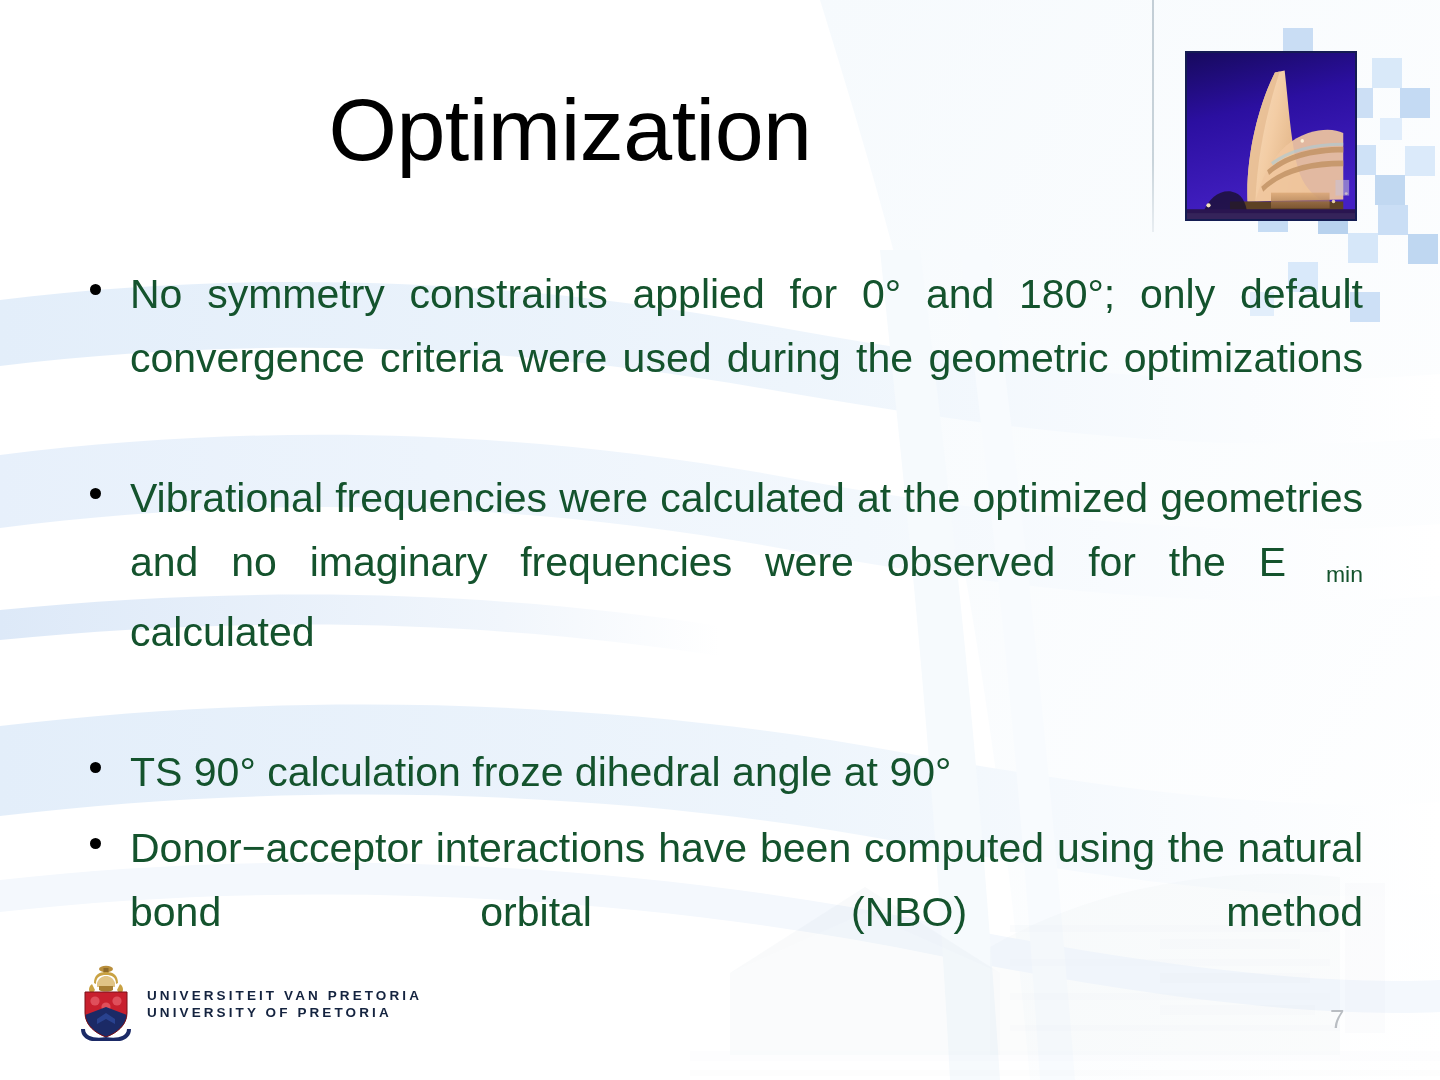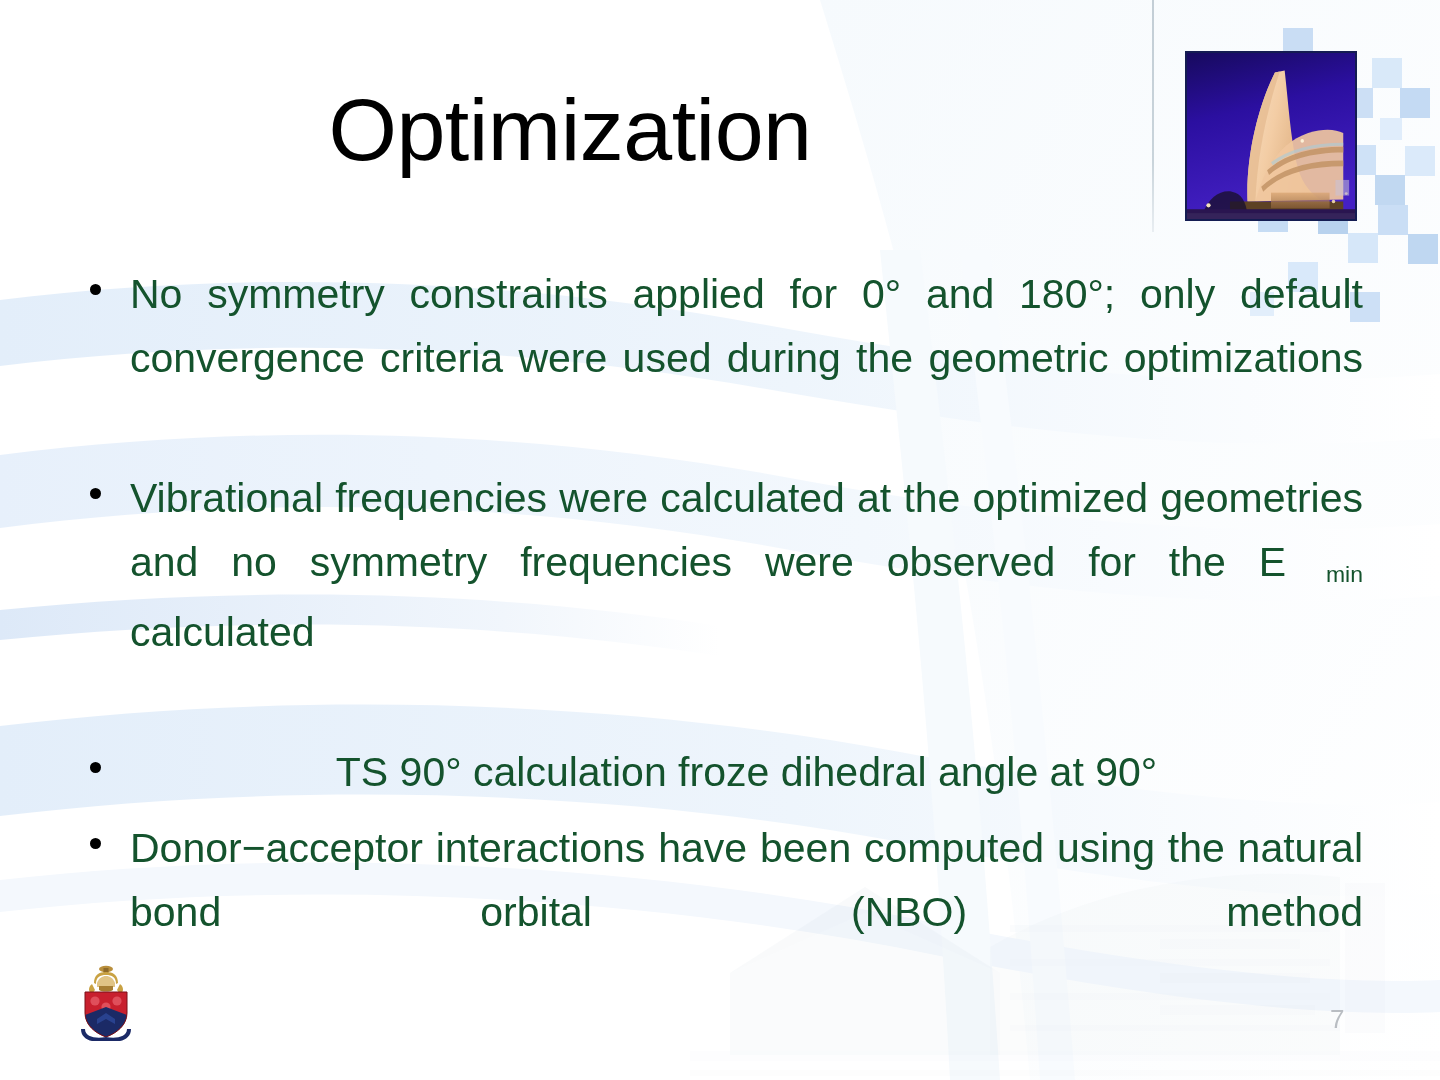--- a/index.html
+++ b/index.html
@@ -95,21 +95,21 @@
     border-radius:50%;
     background:#000;
   }
   .bullet .txt { display:block; }
   .bullet .txt::after {
     content:"";
     display:inline-block;
     width:100%;
     height:0;
   }
-  .bullet.nojustify { text-align:center; }
+  .bullet.nojustify { text-align:left; }
   .bullet.nojustify .txt::after { display:none; }
   sub { font-size:0.56em; vertical-align:baseline; position:relative; top:0.26em;margin-left:40px; }
 
   
   .up-logo {
     position:absolute;
     left:75px; top:963px;
     width:300px; height:80px;
   }
   .up-logo .crest { position:absolute; left:0; top:0; width:62px; height:78px; }
@@ -290,21 +290,21 @@
 
   <div class="body">
 
     <div class="bullet">
       <span class="dot"></span>
       <span class="txt">No symmetry constraints applied for 0° and 180°; only default convergence criteria were used during the geometric optimizations</span>
     </div>
 
     <div class="bullet">
       <span class="dot"></span>
-      <span class="txt"><span>Vibrational frequencies were calculated at the optimized geometries and no symmetry frequencies were observed for the E</span><sub>min</sub><span> calculated</span></span>
+      <span class="txt"><span>Vibrational frequencies were calculated at the optimized geometries and no imaginary frequencies were observed for the E</span><sub>min</sub><span> calculated</span></span>
     </div>
 
     <div class="bullet nojustify">
       <span class="dot"></span>
       <span class="txt">TS 90° calculation froze dihedral angle at 90°</span>
     </div>
 
     <div class="bullet">
       <span class="dot"></span>
       <span class="txt">Donor−acceptor interactions have been computed using the natural bond orbital (NBO) method</span>
@@ -333,17 +333,21 @@
         <circle cx="31" cy="44" r="4.6" fill="#e0525e" opacity="0.95"></circle>
 
         <path d="M10,52 L31,44 L52,52 L52,50 C52,62 42,70 31,74 C20,70 10,62 10,50 Z" fill="#1b2a66"></path>
         <path d="M22,56 L31,50 L40,56 L40,61 L31,56 L22,61 Z" fill="#2c4796" opacity="0.85"></path>
 
         <path d="M10,29 L52,29 L52,50 C52,62 42,70 31,74 C20,70 10,62 10,50 Z" fill="none" stroke="#7a1018" stroke-width="1"></path>
 
         <path d="M6,66 C6,78 20,80 31,78 C42,80 56,78 56,66 L52,66 C52,74 41,76 31,74 C21,76 10,74 10,66 Z" fill="#1b2a66"></path>
       </svg>
     </div>
+    <div class="wordmark">
+      <div>UNIVERSITEIT VAN PRETORIA</div>
+      <div>UNIVERSITY OF PRETORIA</div>
+    </div>
   </div>
 
   <div class="page-num">7</div>
 
 </div>
 
 </body></html>

